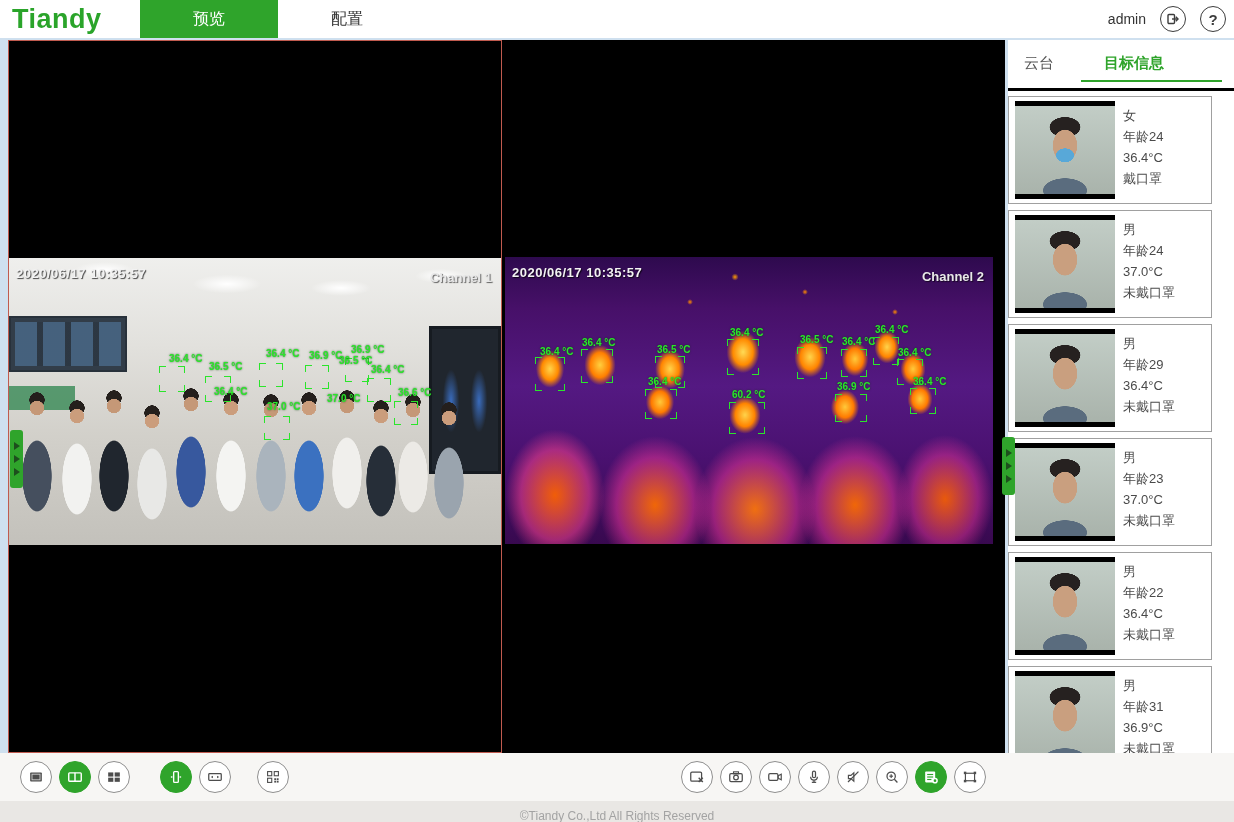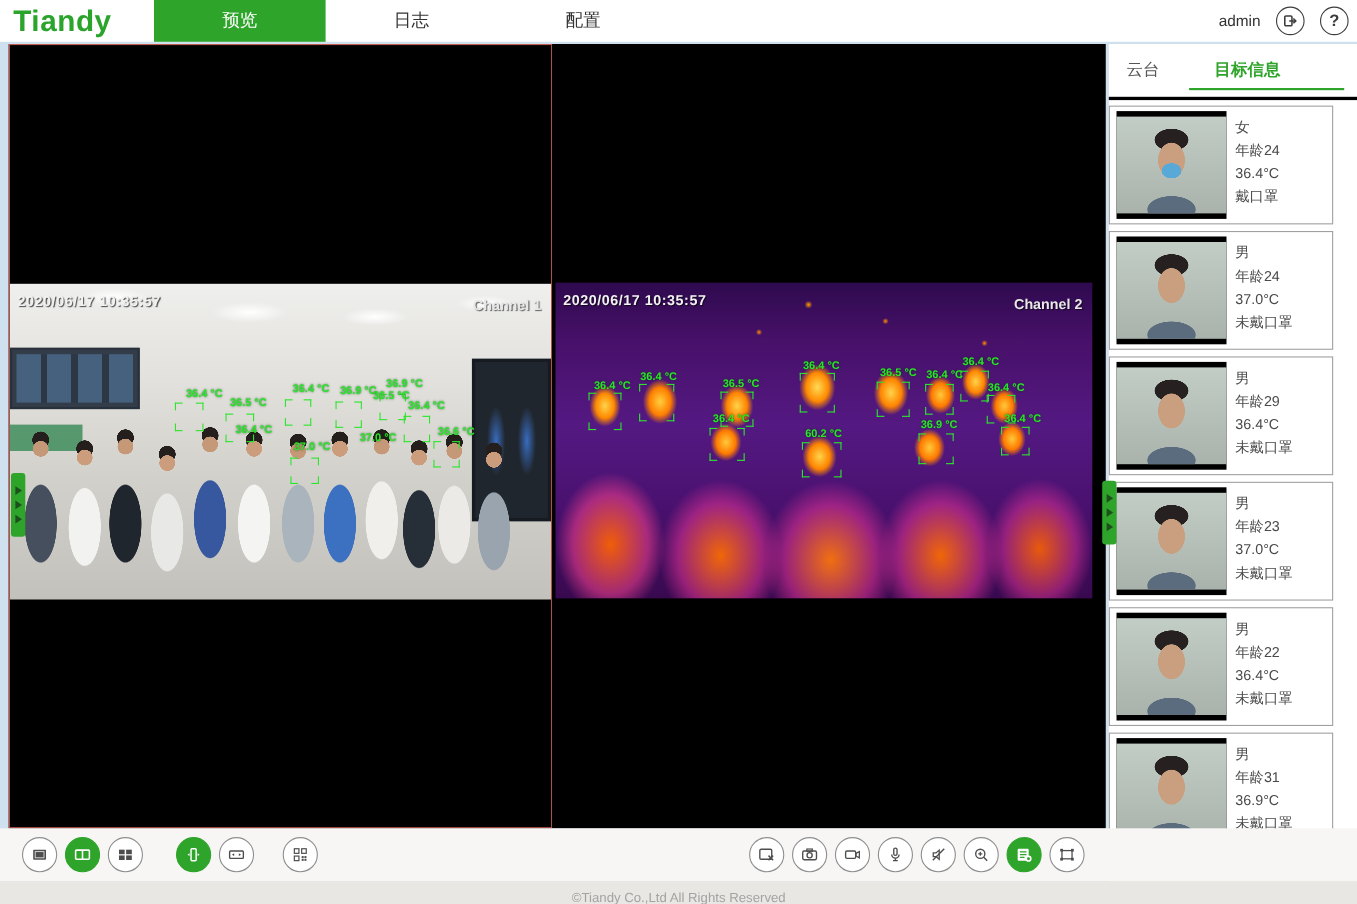--- a/index.html
+++ b/index.html
@@ -2,21 +2,21 @@
 <html><head>
 <meta charset="utf-8">
 <style>
   html,body{margin:0;padding:0;background:#cfe0ef;font-family:"Liberation Sans",sans-serif;}
   #app{position:relative;width:1234px;height:822px;background:#cfe0ef;overflow:hidden;}
 
   
   .header{position:absolute;left:0;top:0;width:1234px;height:38px;background:#ffffff;}
   .logo{position:absolute;left:12px;top:4px;font-size:27px;font-weight:800;color:#2aa42a;letter-spacing:0.5px;}
   .tabs{position:absolute;left:140px;top:0;height:38px;display:flex;}
-  .tab{width:156px;height:38px;display:flex;align-items:center;justify-content:center;
+  .tab{width:138px;height:38px;display:flex;align-items:center;justify-content:center;
        font-size:16px;color:#333;cursor:pointer;}
   .tab.active{background:#2fa42b;color:#fff;}
   .userarea{position:absolute;right:8px;top:0;height:38px;display:flex;align-items:center;gap:14px;}
   .username{font-size:14px;color:#333;margin-left:44px;}
   .round-ic{width:24px;height:24px;border:1.6px solid #3c3c3c;border-radius:50%;
             display:flex;align-items:center;justify-content:center;cursor:pointer;background:#fff;}
   .round-ic svg{display:block;}
   .help-q{font-size:15px;font-weight:bold;color:#3c3c3c;line-height:1;}
 
   
@@ -182,23 +182,20 @@
 
 <div id="app">
 
   <div class="header">
     <div class="logo">Tiandy</div>
     <div class="tabs">
       <div class="tab active">
           <span>预览</span>
         </div>
       <div class="tab">
-          <span>日志</span>
-        </div>
-      <div class="tab">
           <span>配置</span>
         </div>
     </div>
     <div class="userarea">
       <span class="username">admin</span>
       <div class="round-ic">
         <svg width="14" height="14" viewBox="0 0 14 14">
             <rect x="2" y="2.5" width="6.5" height="9" rx="1" fill="none" stroke="#3c3c3c" stroke-width="1.4"></rect>
             <line x1="6" y1="7" x2="12" y2="7" stroke="#3c3c3c" stroke-width="1.4"></line>
             <polyline points="9.8,4.8 12,7 9.8,9.2" fill="none" stroke="#3c3c3c" stroke-width="1.4"></polyline>

